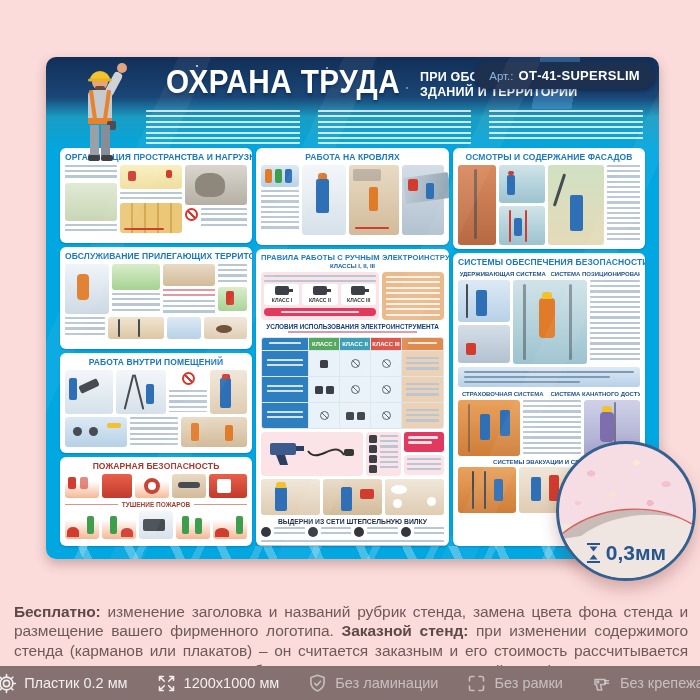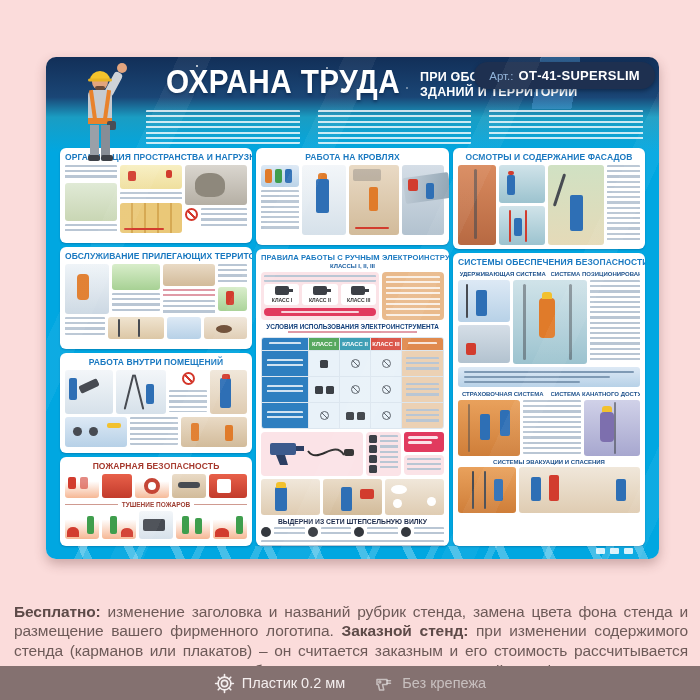--- a/index.html
+++ b/index.html
@@ -587,32 +587,71 @@
     </div>
 
     <div class="bstripes"></div>
     <div class="stand-logos">
         <span></span>
         <span></span>
         <span></span>
       </div>
   </div>
 
+  <div class="magnifier">
+    <svg class="mag-fold" width="140" height="140" viewBox="0 0 140 140">
+      <path d="M-4 96 C30 58 96 52 144 88 L144 144 L-4 144 Z" fill="#efe6e1"></path>
+      <path d="M-4 96 C34 60 98 54 142 86 C118 64 56 66 22 92 Z" fill="#c9bcb8"></path>
+      <path d="M-4 96 C34 60 98 54 142 86" fill="none" stroke="#e05a5a" stroke-width="1.4"></path>
+    </svg>
+    <div class="mag-text">
+      <svg width="15" height="20" viewBox="0 0 15 20">
+        <path d="M1 1h13M1 19h13" stroke="#27558e" stroke-width="2"></path>
+        <path d="M7.5 8.5L3.5 3.5h8z M7.5 11.5l4 5h-8z" fill="#27558e"></path>
+      </svg>
+      <span>0,3мм</span>
+    </div>
+  </div>
 
   <p class="desc"><b>Бесплатно:</b><span> изменение заголовка и названий рубрик стенда, замена цвета фона стенда и размещение вашего фирменного логотипа. </span><b>Заказной стенд:</b><span> при изменении содержимого стенда (карманов или плакатов) – он считается заказным и его стоимость рассчитывается отдельно. </span><b>Стенды на заказ:</b><span> любые размер, комплектация, дизайн и оформление. На все изготовленные стенды даем 2 года гарантии. Выгодно, эстетично и надежно!</span></p>
 
   <div class="footbar">
     <div class="fitem">
       <svg width="21" height="21" viewBox="0 0 21 21" fill="none" stroke="currentColor" stroke-width="1.6" stroke-linecap="round">
         <circle cx="10.5" cy="10.5" r="3.1"></circle>
         <circle cx="10.5" cy="10.5" r="6.4"></circle>
         <path d="M10.5 1.6v2.5M10.5 16.9v2.5M1.6 10.5h2.5M16.9 10.5h2.5M4.2 4.2l1.8 1.8M15 15l1.8 1.8M16.8 4.2L15 6M6 15l-1.8 1.8"></path>
       </svg>
       <span>Пластик 0.2 мм</span>
     </div>
+    <div class="fitem">
+      <svg width="21" height="21" viewBox="0 0 21 21" fill="none" stroke="currentColor" stroke-width="1.6" stroke-linecap="round" stroke-linejoin="round">
+        <path d="M8.3 8.3L3.5 3.5M3.5 3.5v3.8M3.5 3.5h3.8"></path>
+        <path d="M12.7 8.3l4.8-4.8M17.5 3.5v3.8M17.5 3.5h-3.8"></path>
+        <path d="M8.3 12.7l-4.8 4.8M3.5 17.5v-3.8M3.5 17.5h3.8"></path>
+        <path d="M12.7 12.7l4.8 4.8M17.5 17.5v-3.8M17.5 17.5h-3.8"></path>
+      </svg>
+      <span>1200x1000 мм</span>
+    </div>
+    <div class="fitem dim">
+      <svg width="21" height="21" viewBox="0 0 21 21" fill="none" stroke="currentColor" stroke-width="1.6" stroke-linecap="round" stroke-linejoin="round">
+        <path d="M10.5 2.2l6.6 2.4v4.6c0 4-2.7 7-6.6 8.7-3.9-1.7-6.6-4.7-6.6-8.7V4.6z"></path>
+        <path d="M7.6 10.3l2.1 2.2 3.9-4.2"></path>
+      </svg>
+      <span>Без ламинации</span>
+    </div>
+    <div class="fitem dim">
+      <svg width="21" height="21" viewBox="0 0 21 21" fill="none" stroke="currentColor" stroke-width="1.6" stroke-linecap="round">
+        <path d="M3.5 8V5.2A1.7 1.7 0 0 1 5.2 3.5H8"></path>
+        <path d="M13 3.5h2.8a1.7 1.7 0 0 1 1.7 1.7V8"></path>
+        <path d="M17.5 13v2.8a1.7 1.7 0 0 1-1.7 1.7H13"></path>
+        <path d="M8 17.5H5.2a1.7 1.7 0 0 1-1.7-1.7V13"></path>
+      </svg>
+      <span>Без рамки</span>
+    </div>
     <div class="fitem dim">
       <svg width="22" height="21" viewBox="0 0 22 21" fill="none" stroke="currentColor" stroke-width="1.5" stroke-linecap="round" stroke-linejoin="round">
         <path d="M4 6.5h10v5H9.5l1.3 5.5H6.6L5.3 11.5H4z"></path>
         <path d="M14 7.8h3.5M14 10.2h3.5"></path>
         <circle cx="6.8" cy="9" r="1"></circle>
       </svg>
       <span>Без крепежа</span>
     </div>
   </div>
 

